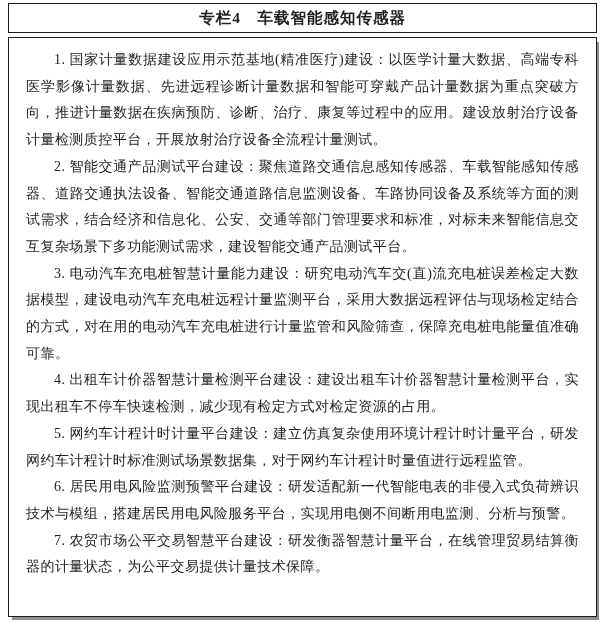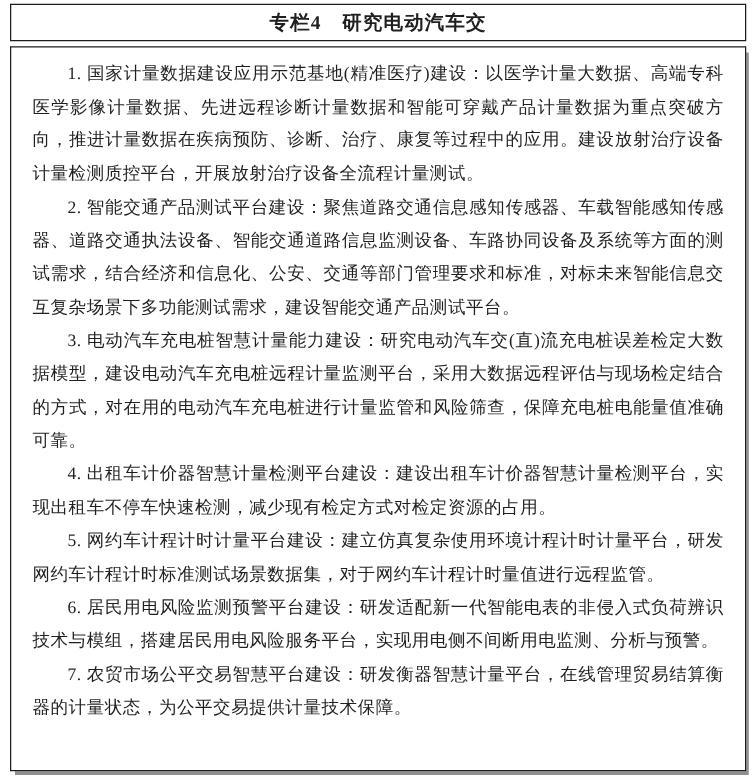--- a/index.html
+++ b/index.html
@@ -56,21 +56,21 @@
     letter-spacing: 0.45px;
     color: var(--text);
   }
 </style>
 </head>
 <body>
 
 <div class="page">
 
   <div class="title-box">
-    <span class="title">专栏4　研究电动汽车交</span>
+    <span class="title">专栏4　车载智能感知传感器</span>
   </div>
 
   <div class="body-box">
     <p class="para">1. 国家计量数据建设应用示范基地(精准医疗)建设：以医学计量大数据、高端专科医学影像计量数据、先进远程诊断计量数据和智能可穿戴产品计量数据为重点突破方向，推进计量数据在疾病预防、诊断、治疗、康复等过程中的应用。建设放射治疗设备计量检测质控平台，开展放射治疗设备全流程计量测试。</p>
     <p class="para">2. 智能交通产品测试平台建设：聚焦道路交通信息感知传感器、车载智能感知传感器、道路交通执法设备、智能交通道路信息监测设备、车路协同设备及系统等方面的测试需求，结合经济和信息化、公安、交通等部门管理要求和标准，对标未来智能信息交互复杂场景下多功能测试需求，建设智能交通产品测试平台。</p>
     <p class="para">3. 电动汽车充电桩智慧计量能力建设：研究电动汽车交(直)流充电桩误差检定大数据模型，建设电动汽车充电桩远程计量监测平台，采用大数据远程评估与现场检定结合的方式，对在用的电动汽车充电桩进行计量监管和风险筛查，保障充电桩电能量值准确可靠。</p>
     <p class="para">4. 出租车计价器智慧计量检测平台建设：建设出租车计价器智慧计量检测平台，实现出租车不停车快速检测，减少现有检定方式对检定资源的占用。</p>
     <p class="para">5. 网约车计程计时计量平台建设：建立仿真复杂使用环境计程计时计量平台，研发网约车计程计时标准测试场景数据集，对于网约车计程计时量值进行远程监管。</p>
     <p class="para">6. 居民用电风险监测预警平台建设：研发适配新一代智能电表的非侵入式负荷辨识技术与模组，搭建居民用电风险服务平台，实现用电侧不间断用电监测、分析与预警。</p>
     <p class="para">7. 农贸市场公平交易智慧平台建设：研发衡器智慧计量平台，在线管理贸易结算衡器的计量状态，为公平交易提供计量技术保障。</p>

